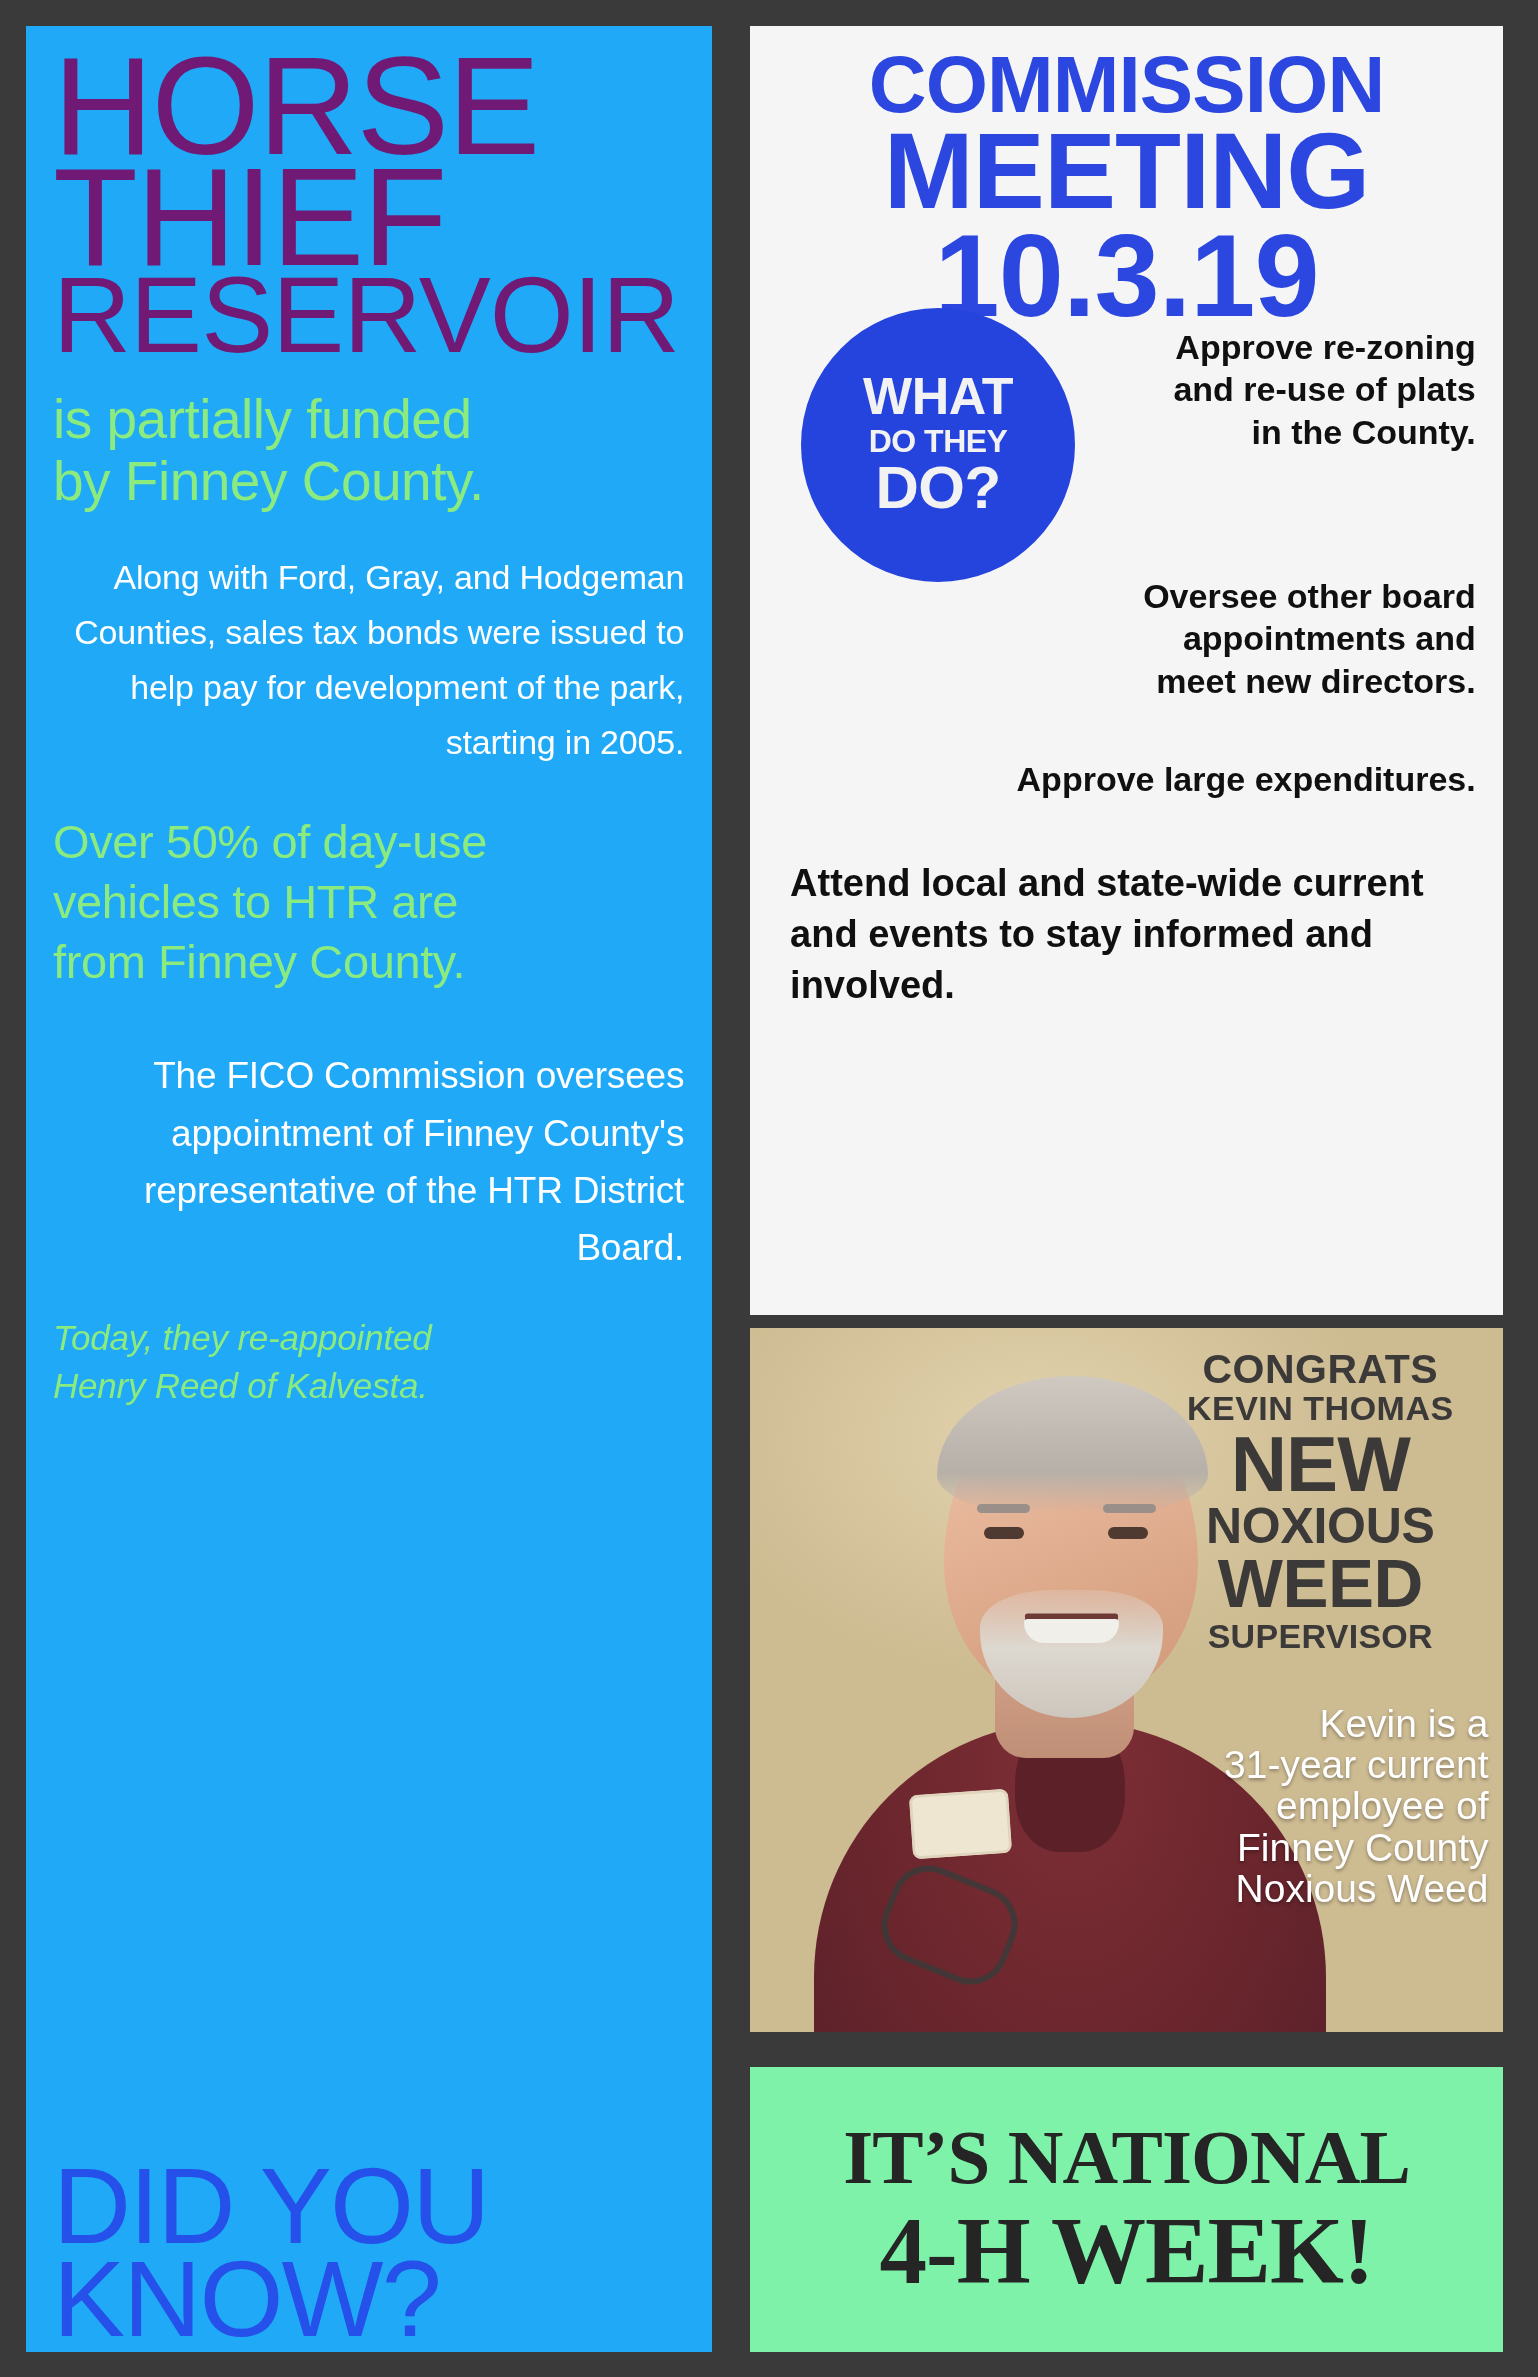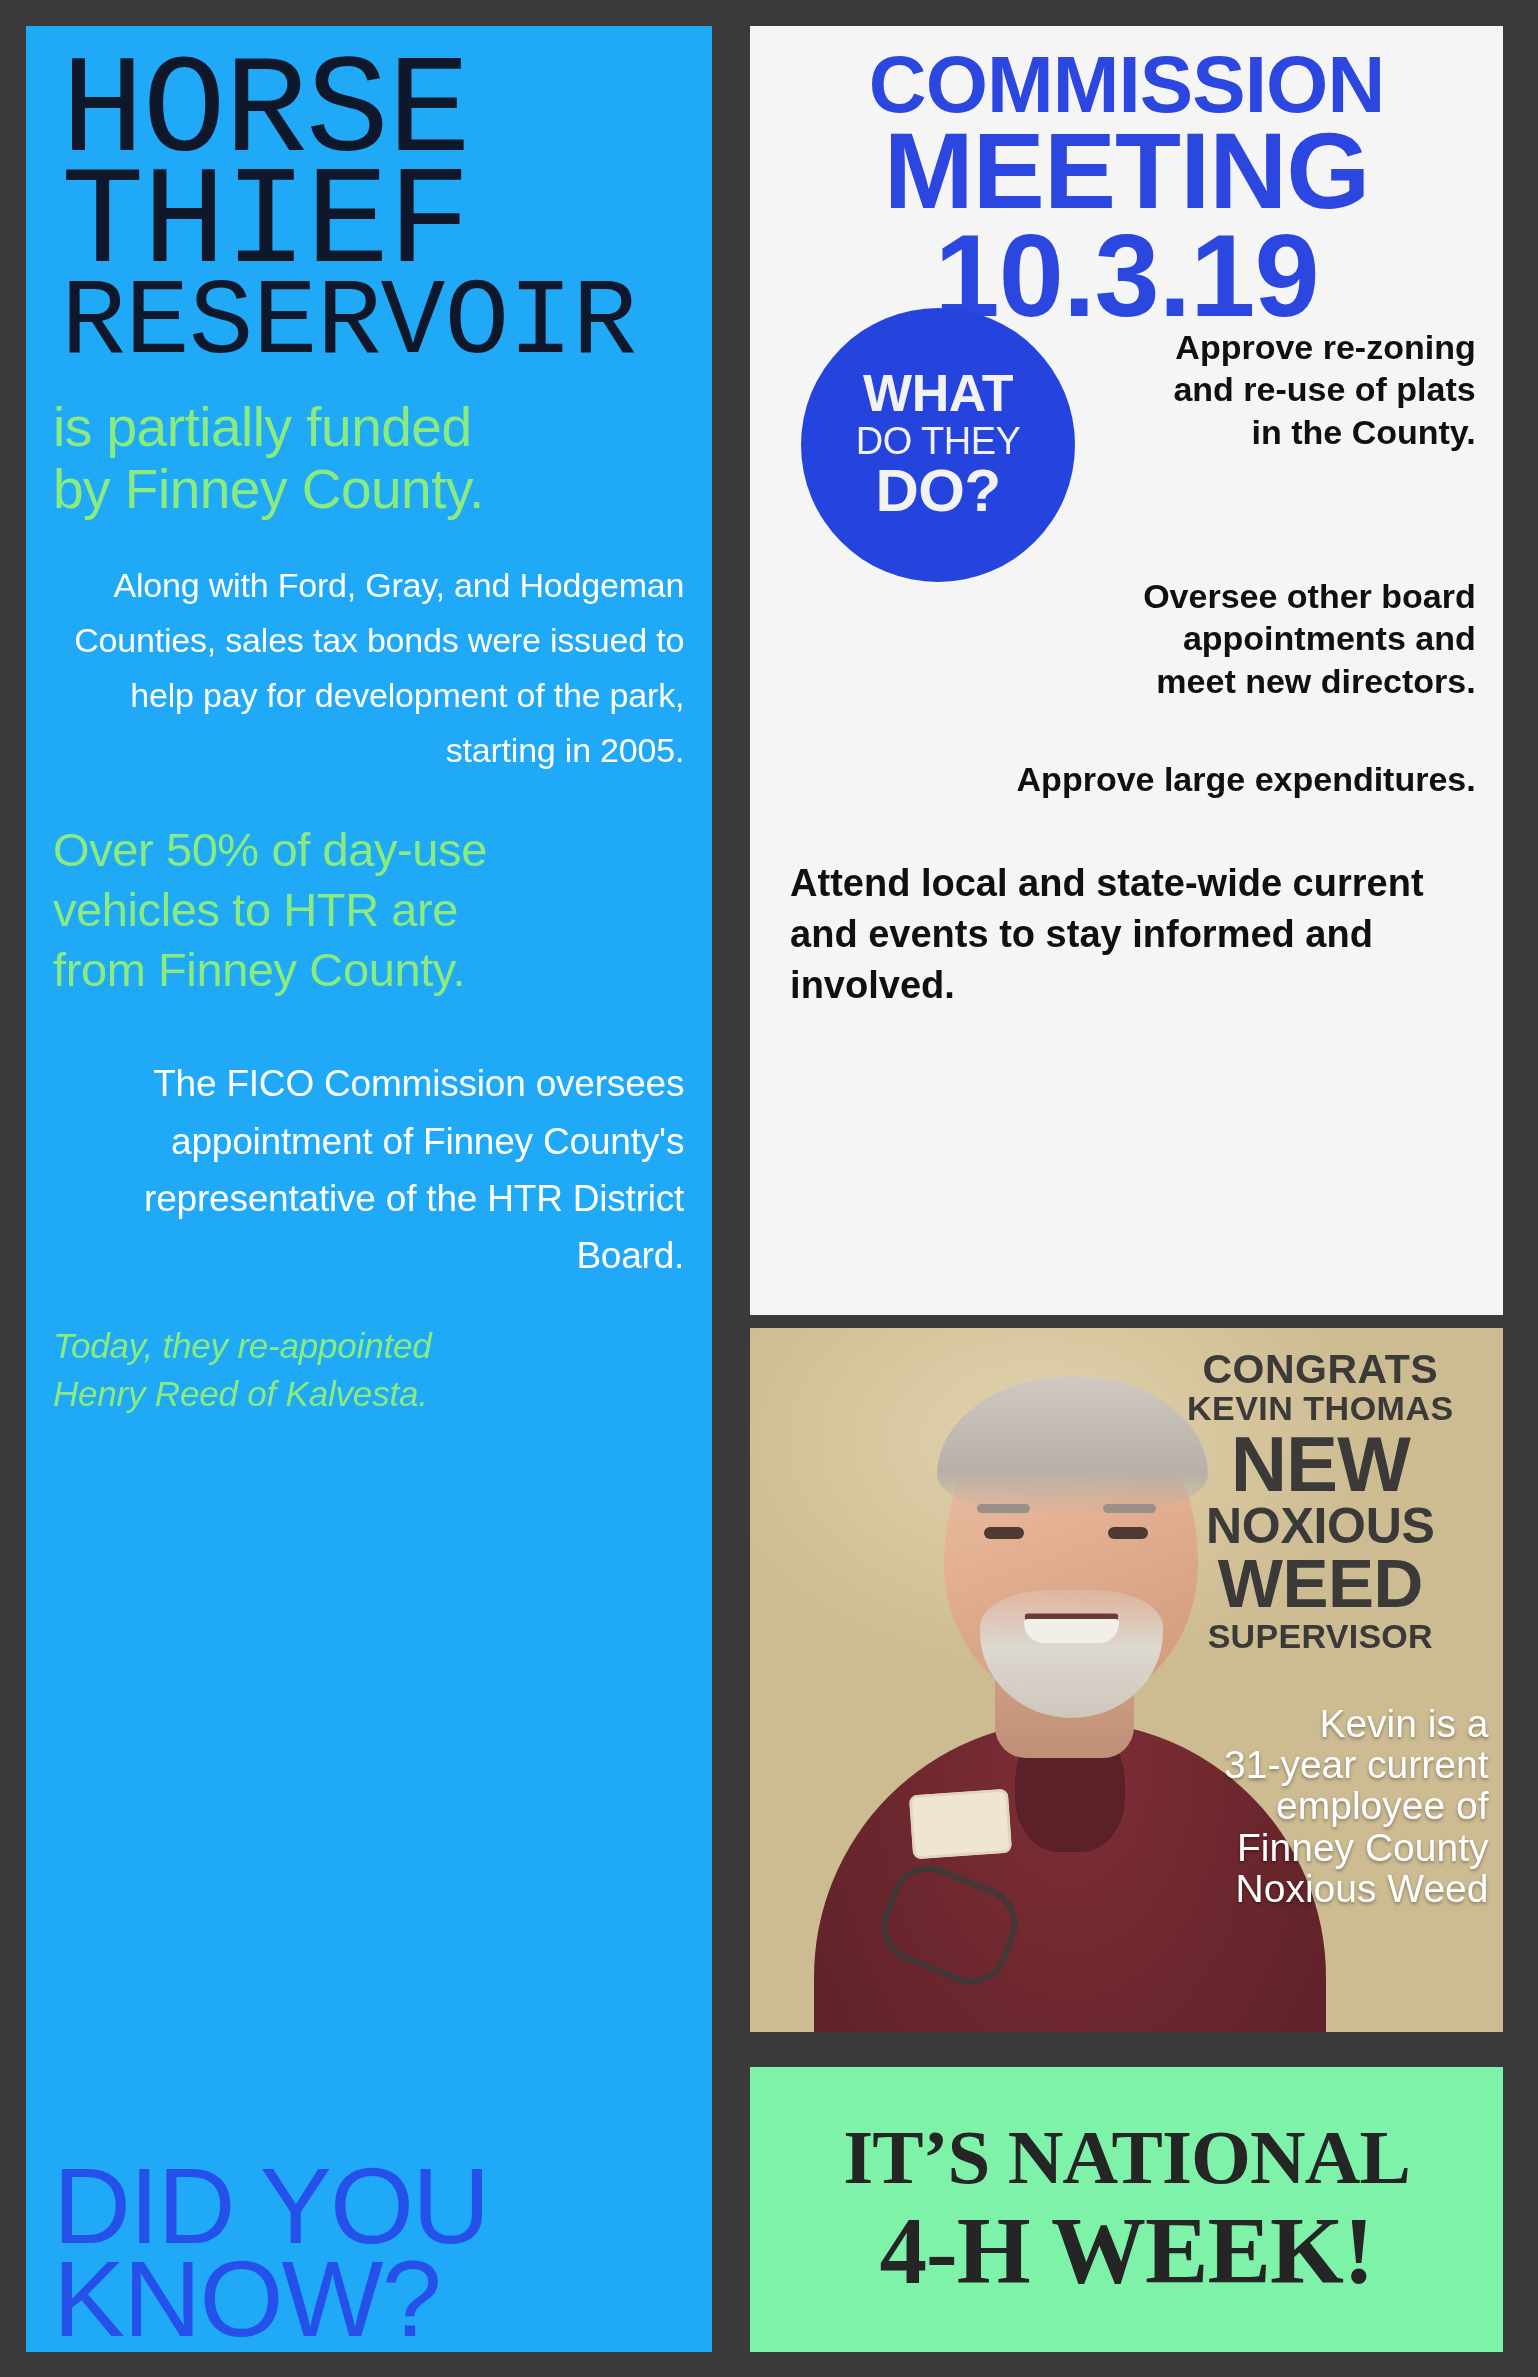--- a/index.html
+++ b/index.html
@@ -20,26 +20,26 @@
   .left-panel{
     position:absolute;
     left:25.6px; top:25.6px;
     width:686px; height:2326px;
     background:#1fa9f7;
     box-sizing:border-box;
     padding:24px 27.4px 0 27.4px;
     overflow:hidden;
   }
   .htr-title{
-    font-family:Liberation Mono, monospace;
-    color:#0f172a;
+    font-family:Liberation Sans, sans-serif;
+    color:#701a75;
     font-weight:400;
     letter-spacing:-1.8px;
     line-height:0.80;
-    margin:8px;
+    margin:0;
     text-align:left;
   }
   .htr-line1{ font-size:139px; display:block; }
   .htr-line2{ font-size:139px; display:block; }
   .htr-line3{ font-size:108px; display:block; letter-spacing:-0.9px;}
 
   .lead-green{
     color:#8ceb7e;
     font-size:55px;
     font-weight:300;
@@ -134,21 +134,21 @@
     background:#2544dd;
     color:#f2f2f2;
     display:flex;
     flex-direction:column;
     align-items:center;
     justify-content:center;
     text-align:center;
     line-height:0.98;
   }
   .c-what{font-size:52px;font-weight:bold;letter-spacing:-0.5px;}
-  .c-dothey{font-size:38px;font-weight:normal;margin-top:3.7px;letter-spacing:-0.5px;}
+  .c-dothey{font-size:32px;font-weight:bold;margin-top:3.7px;letter-spacing:-0.5px;}
   .c-do{font-size:60px;font-weight:bold;margin-top:1.8px;letter-spacing:-0.5px;}
 
   .duty{
     position:absolute;
     color:#101010;
     font-size:34px;
     font-weight:700;
     line-height:1.25;
     margin:0;
   }

